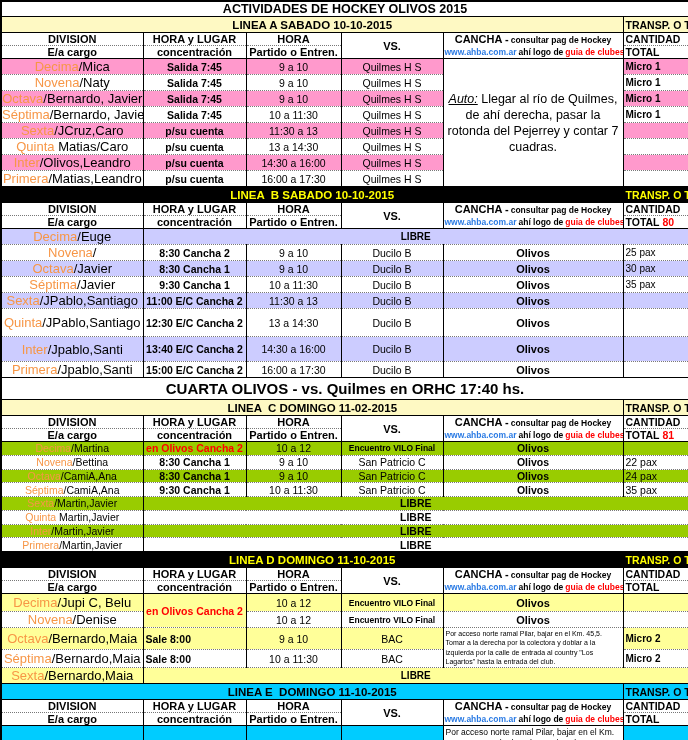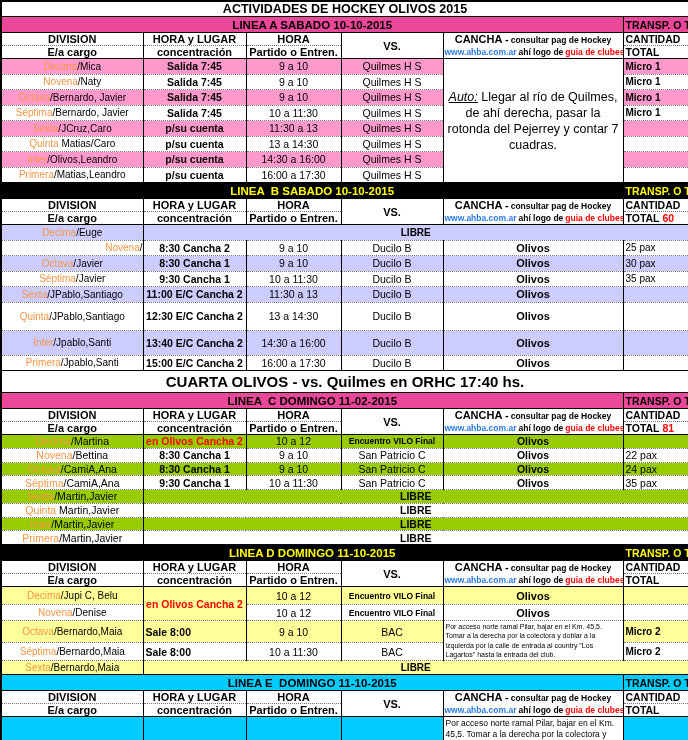--- a/index.html
+++ b/index.html
@@ -7,34 +7,34 @@
   table{border-collapse:collapse;table-layout:fixed;width:688px;border:2px solid #000;}
   td,th{padding:0;margin:0;overflow:hidden;white-space:nowrap;text-align:center;vertical-align:middle;
         border-left:1px solid #000;border-right:1px solid #000;font-weight:normal;color:#000;}
   tr.data td{border-top:1px dotted #777;}
   tr.first-data td{border-top:1px solid #000;}
   tr.hdr2 th{border-top:1px dotted #777;}
   tr.band-row td{border-top:1.5px solid #000;border-bottom:1.5px solid #000;}
   .title-cell{font-weight:bold;font-size:12.5px;background:#fff;}
   .band{font-weight:bold;font-size:11.5px;}
   .band span{white-space:pre;}
-  .band.gold{background:#ec4899;color:#000;}
+  .band.gold{background:#fef9c3;color:#000;}
   .band.dark{background:#000;color:#FFFF00;}
   .band.cyan{background:#00CCFF;color:#000;}
   .transp{font-weight:bold;font-size:10.5px;text-align:left;padding-left:2px;}
   .hdr{font-weight:bold;font-size:11px;background:#fff;}
   .cancha-hdr{font-size:8.5px;font-weight:bold;line-height:12px;}
   .cancha-hdr .big{font-size:11px;}
   .cancha-hdr span{margin:0 1px;}
   .link{color:#2B7BE4;}
   .redtxt{color:#FF0000;}
   .tot{ text-align:left;padding-left:2px;font-size:10.5px;}
   .tot .num{margin-left:3px;color:#FF0000;}
   .cuarta-cell{font-weight:bold;font-size:15px;background:#fff;}
-  td.divcell{font-size:10px;}
+  td.divcell{font-size:13px;}
   .orange{color:#F79646;}
   td.conc{font-weight:bold;font-size:10.5px;}
   td.conc.left{text-align:left;padding-left:2px;}
   td.conc.red{color:#FF0000;}
   td.hora{font-size:10.5px;}
   td.vs{font-size:10.5px;}
   td.vs.small{font-weight:bold;font-size:8.5px;}
   td.vs.left{text-align:left;padding-left:3px;}
   td.cancha-val{font-weight:bold;font-size:11px;}
   td.cant{font-size:10px;text-align:left;padding-left:2px;}
@@ -156,28 +156,28 @@
           <th class="hdr cancha-hdr" rowspan="2">
             <div><span class="big">CANCHA -</span><span>consultar pag de Hockey</span></div>
             <div><span class="link">www.ahba.com.ar</span><span>ahí logo de</span><span class="redtxt">guia de clubes</span></div>
           </th>
           <th class="hdr tot">CANTIDAD</th>
         </tr>
         <tr class="hdr2" style="height: 13px;">
           <th class="hdr">E/a cargo</th>
           <th class="hdr">concentración</th>
           <th class="hdr">Partido o Entren.</th>
-          <th class="hdr tot"><span>TOTAL</span><span class="num">60</span></th>
+          <th class="hdr tot"><span>TOTAL</span><span class="num">80</span></th>
         </tr>
         <tr class="data sec-B first-data" style="height: 15.5px;">
           <td class="divcell" style="background: rgb(204, 204, 255);"><span class="orange">Decima</span><span>/Euge</span></td>
           <td class="libre" colspan="5" style="background: rgb(204, 204, 255);">LIBRE</td>
         </tr>
         <tr class="data sec-B" style="height: 15.5px;">
-          <td class="divcell" style="background: rgb(255, 255, 255); text-align: right;"><span class="orange">Novena</span><span>/</span></td>
+          <td class="divcell" style="background: rgb(255, 255, 255);"><span class="orange">Novena</span><span>/</span></td>
           <td class="conc" style="background: rgb(255, 255, 255);">8:30 Cancha 2</td>
           <td class="hora" style="background: rgb(255, 255, 255);">9 a 10</td>
           <td class="vs" style="background: rgb(255, 255, 255);">Ducilo B</td>
           <td class="cancha-val" style="background: rgb(255, 255, 255);">Olivos</td>
           <td class="cant" style="background: rgb(255, 255, 255);">25 pax</td>
         </tr>
         <tr class="data sec-B" style="height: 15.5px;">
           <td class="divcell" style="background: rgb(204, 204, 255);"><span class="orange">Octava</span><span>/Javier</span></td>
           <td class="conc" style="background: rgb(204, 204, 255);">8:30 Cancha 1</td>
           <td class="hora" style="background: rgb(204, 204, 255);">9 a 10</td>

